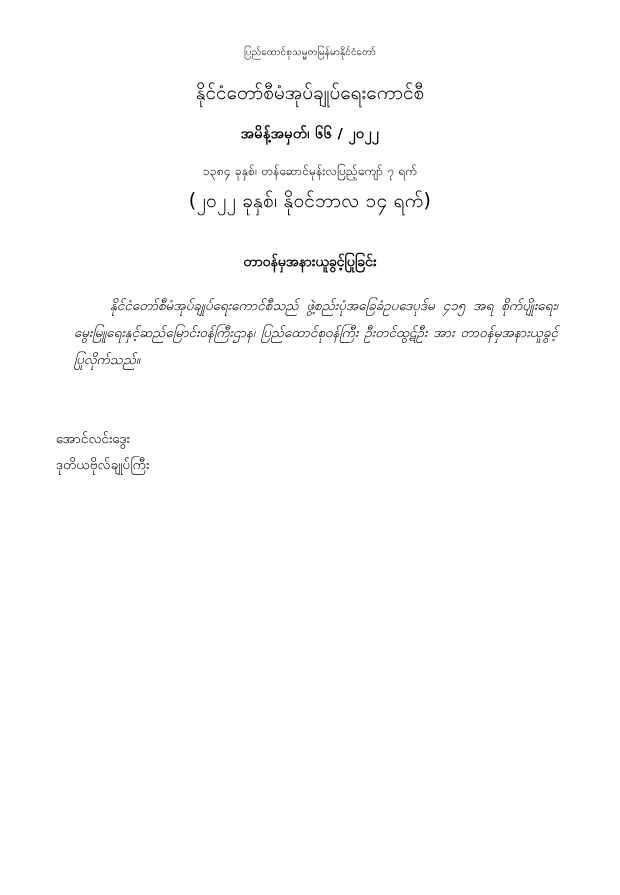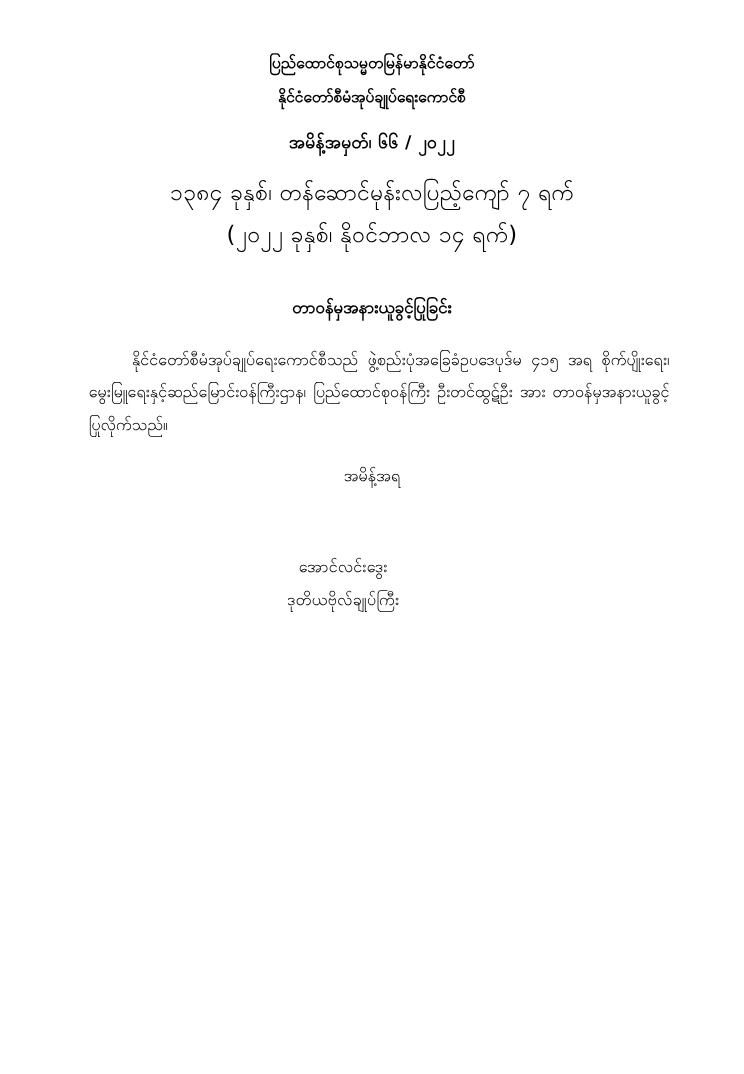--- a/index.html
+++ b/index.html
@@ -19,72 +19,73 @@
     width: 620px;
     height: 895px;
     box-sizing: border-box;
     padding: 44px 56px 0 56px;
     position: relative;
   }
   .center {
     text-align: center;
   }
   .hdr-line {
-    font-size: 13px;
+    font-size: 10px;
     line-height: 1.55;
-    font-weight: 700;
+    font-weight: 400;
     letter-spacing: 0.1px;
   }
   .hdr-line-2 {
-    font-size: 13px;
+    font-size: 19px;
     line-height: 1.55;
-    font-weight: 700;
-    margin-top: 8px;
+    font-weight: 400;
+    margin-top: 18px;
   }
   .order-no {
     font-size: 14.5px;
     font-weight: 700;
     margin-top: 17px;
     letter-spacing: 0.3px;
   }
   .date-line-1 {
-    font-size: 19px;
+    font-size: 12px;
     margin-top: 18px;
     letter-spacing: 0.2px;
   }
   .date-line-2 {
     font-size: 19px;
     margin-top: 7px;
     letter-spacing: 0.2px;
   }
   .subject {
     font-size: 14px;
     font-weight: 600;
     margin-top: 36px;
   }
   .body-block {
     margin-top: 19px;
     font-size: 13.5px;
     line-height: 2.0;
     text-align: justify;
     text-justify: inter-word;
     padding: 0 6px 0 18px;
+    font-style: italic;
   }
   .body-block p {
     margin: 0;
     text-indent: 36px;
   }
   .closing {
     margin-top: 20px;
     text-align: center;
     font-size: 13.5px;
   }
   .signature {
     margin-top: 52px;
-    text-align: center;
+    text-align: left;
     padding-right: 48px;
     font-size: 13.5px;
     line-height: 1.95;
   }
   .sig-name {
     letter-spacing: 0.2px;
   }
   .sig-rank {
     letter-spacing: 0.2px;
   }
@@ -106,20 +107,19 @@
 
   <div class="center date-line-1">၁၃၈၄ ခုနှစ်၊ တန်ဆောင်မုန်းလပြည့်ကျော်  ၇ ရက်</div>
   <div class="center date-line-2">(၂၀၂၂ ခုနှစ်၊ နိုဝင်ဘာလ   ၁၄ ရက်)</div>
 
   <div class="center subject">တာဝန်မှအနားယူခွင့်ပြုခြင်း</div>
 
   <div class="body-block">
     <p>နိုင်ငံတော်စီမံအုပ်ချုပ်ရေးကောင်စီသည်   ဖွဲ့စည်းပုံအခြေခံဥပဒေပုဒ်မ   ၄၁၅  အရ စိုက်ပျိုးရေး၊မွေးမြူရေးနှင့်ဆည်မြောင်းဝန်ကြီးဌာန၊ ပြည်ထောင်စုဝန်ကြီး ဦးတင်ထွဋ်ဦး အား တာဝန်မှအနားယူခွင့်ပြုလိုက်သည်။</p>
   </div>
 
-  <div class="closing">အမိန့်အရ</div>
 
   <div class="signature">
     <div class="sig-name">အောင်လင်းဒွေး</div>
     <div class="sig-rank">ဒုတိယဗိုလ်ချုပ်ကြီး</div>
   </div>
 
 </div>
 
 </body></html>

